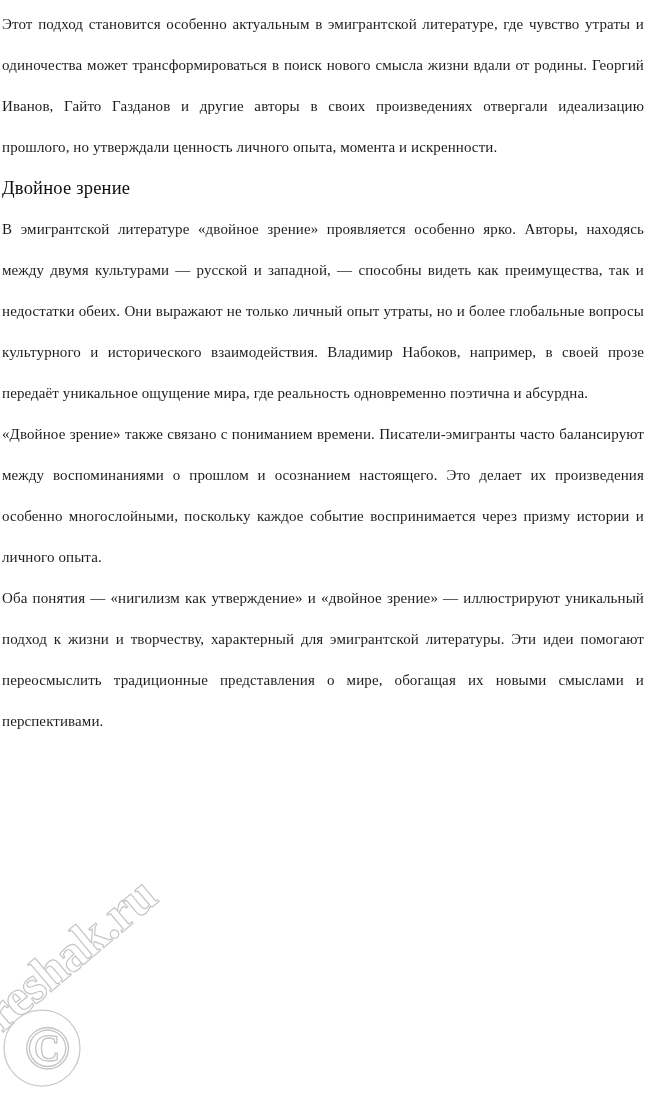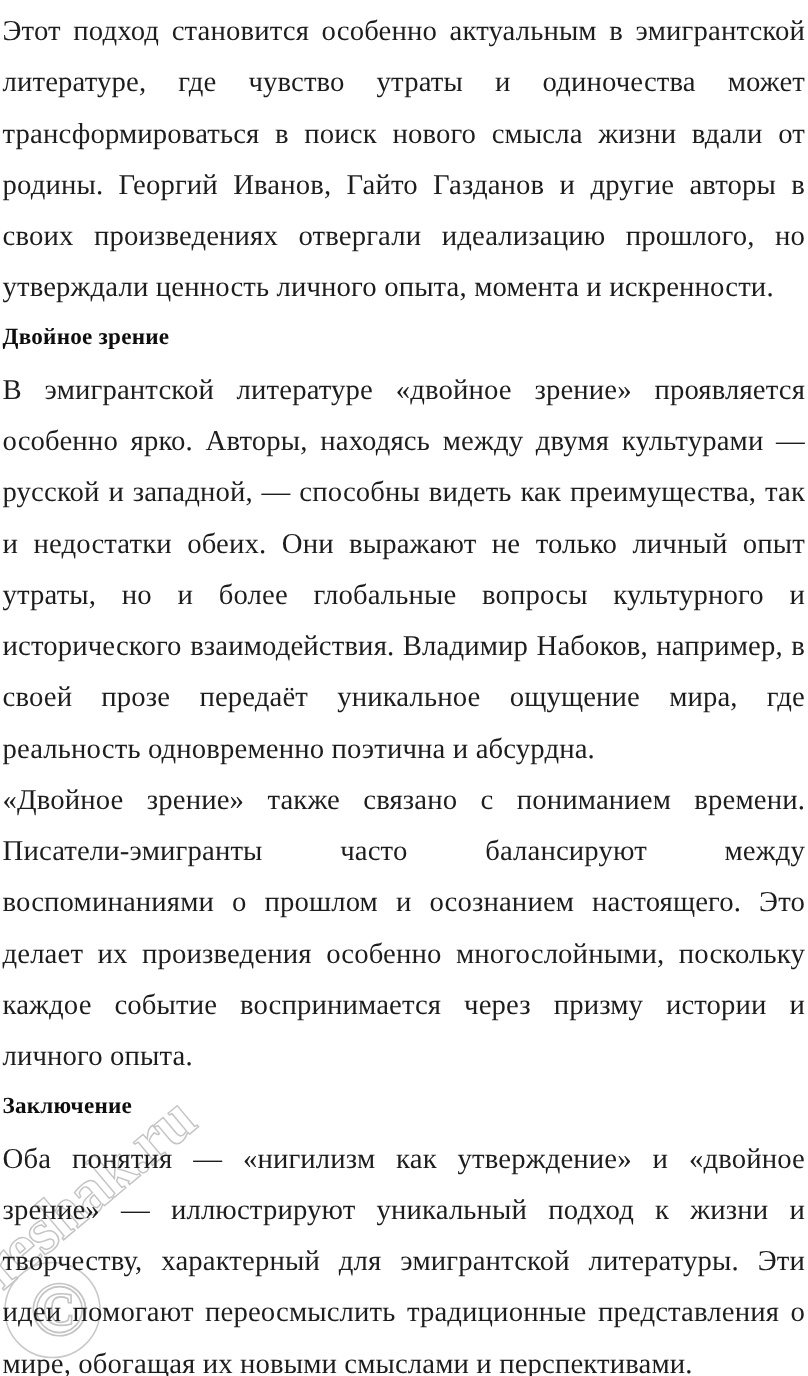--- a/index.html
+++ b/index.html
@@ -28,34 +28,34 @@
   .doc-body {
     position: relative;
     z-index: 2;
     padding-top: 4px;
   }
 
   p.para {
     margin: 0;
     text-align: justify;
     text-justify: inter-word;
-    font-size: 23px;
+    font-size: 15px;
     line-height: 41px;
     color: #1d1d1d;
     hyphens: none;
     letter-spacing: 0.1px;
   }
 
   
 
   h2.heading {
     margin: 0;
     font-size: 18.5px;
     line-height: 41px;
-    font-weight: bold;
+    font-weight: normal;
     color: #0d0d0d;
     text-align: left;
     letter-spacing: 0.2px;
   }
 
   
   #watermark {
     position: absolute;
     left: 0;
     top: 915px;
@@ -102,18 +102,17 @@
 
     <p class="para">Этот подход становится особенно актуальным в эмигрантской литературе, где чувство утраты и одиночества может трансформироваться в поиск нового смысла жизни вдали от родины. Георгий Иванов, Гайто Газданов и другие авторы в своих произведениях отвергали идеализацию прошлого, но утверждали ценность личного опыта, момента и искренности.</p>
 
     <h2 class="heading">Двойное зрение</h2>
 
 
     <p class="para">В эмигрантской литературе «двойное зрение» проявляется особенно ярко. Авторы, находясь между двумя культурами — русской и западной, — способны видеть как преимущества, так и недостатки обеих. Они выражают не только личный опыт утраты, но и более глобальные вопросы культурного и исторического взаимодействия. Владимир Набоков, например, в своей прозе передаёт уникальное ощущение мира, где реальность одновременно поэтична и абсурдна.</p>
 
     <p class="para">«Двойное зрение» также связано с пониманием времени. Писатели-эмигранты часто балансируют между воспоминаниями о прошлом и осознанием настоящего. Это делает их произведения особенно многослойными, поскольку каждое событие воспринимается через призму истории и личного опыта.</p>
 
-    <h2 class="heading">Заключение</h2>
 
     <p class="para">Оба понятия — «нигилизм как утверждение» и «двойное зрение» — иллюстрируют уникальный подход к жизни и творчеству, характерный для эмигрантской литературы. Эти идеи помогают переосмыслить традиционные представления о мире, обогащая их новыми смыслами и перспективами.</p>
 
   </div>
 </div>
 
 </body></html>

